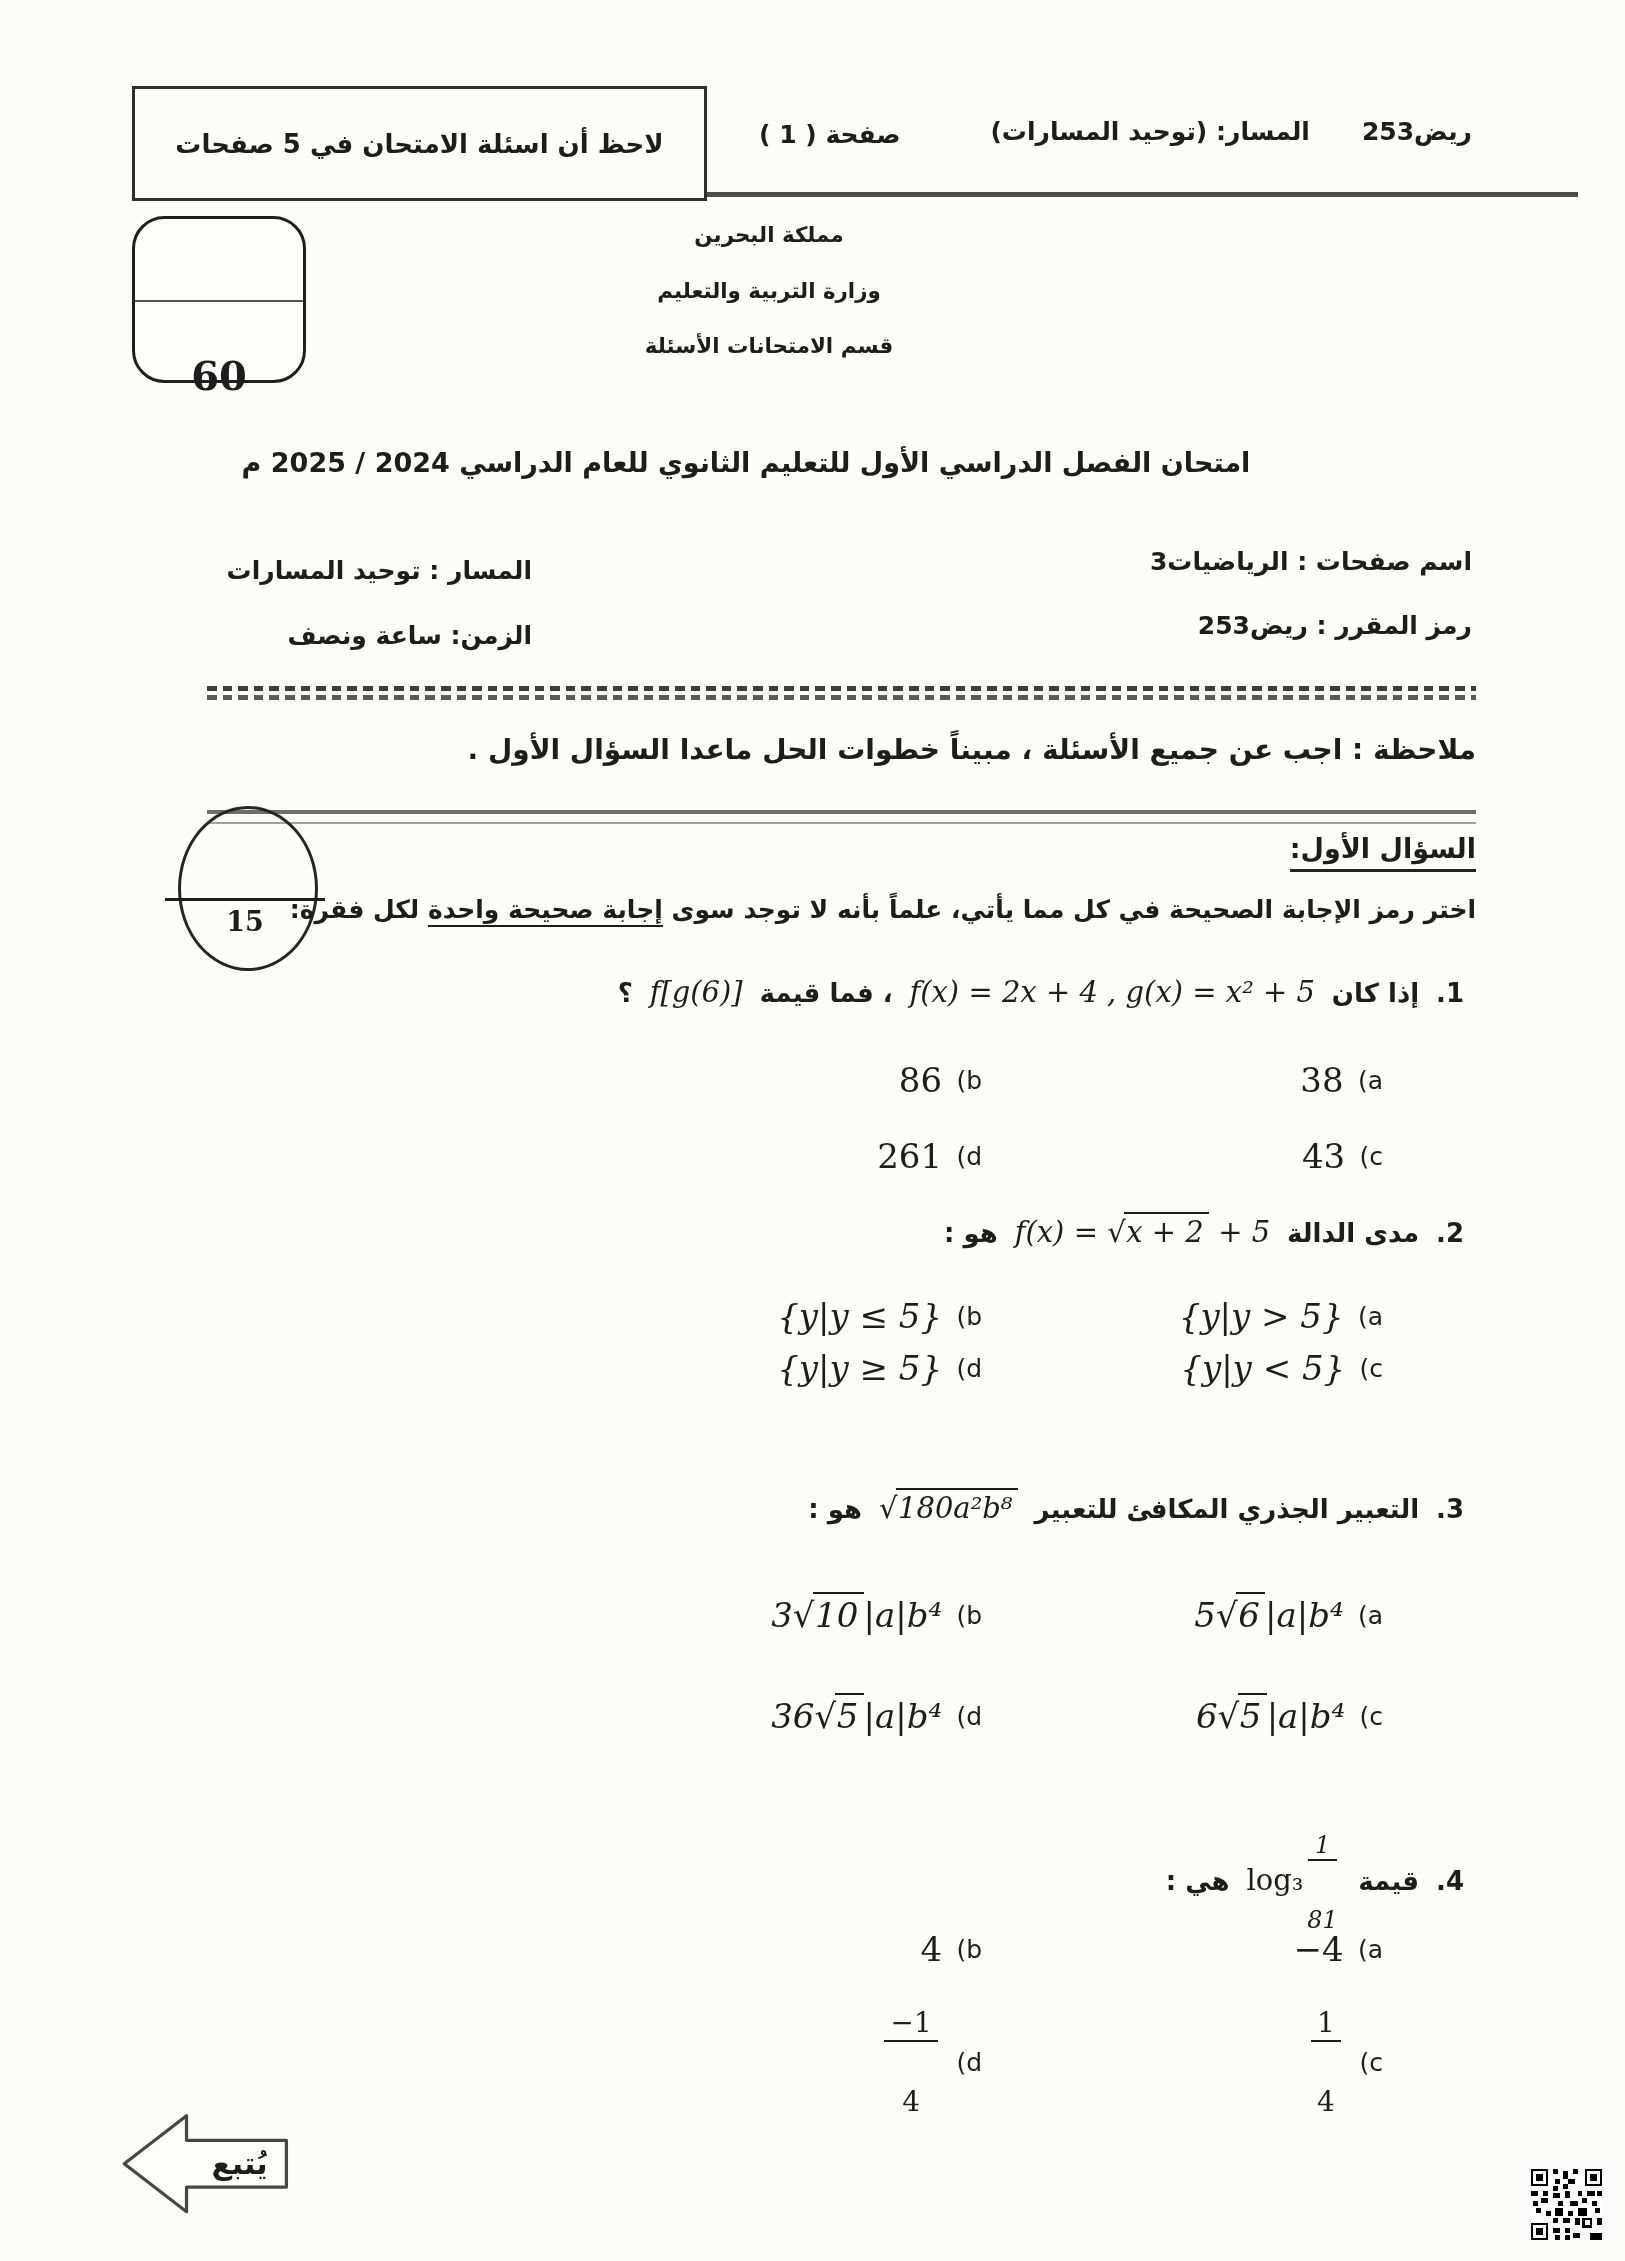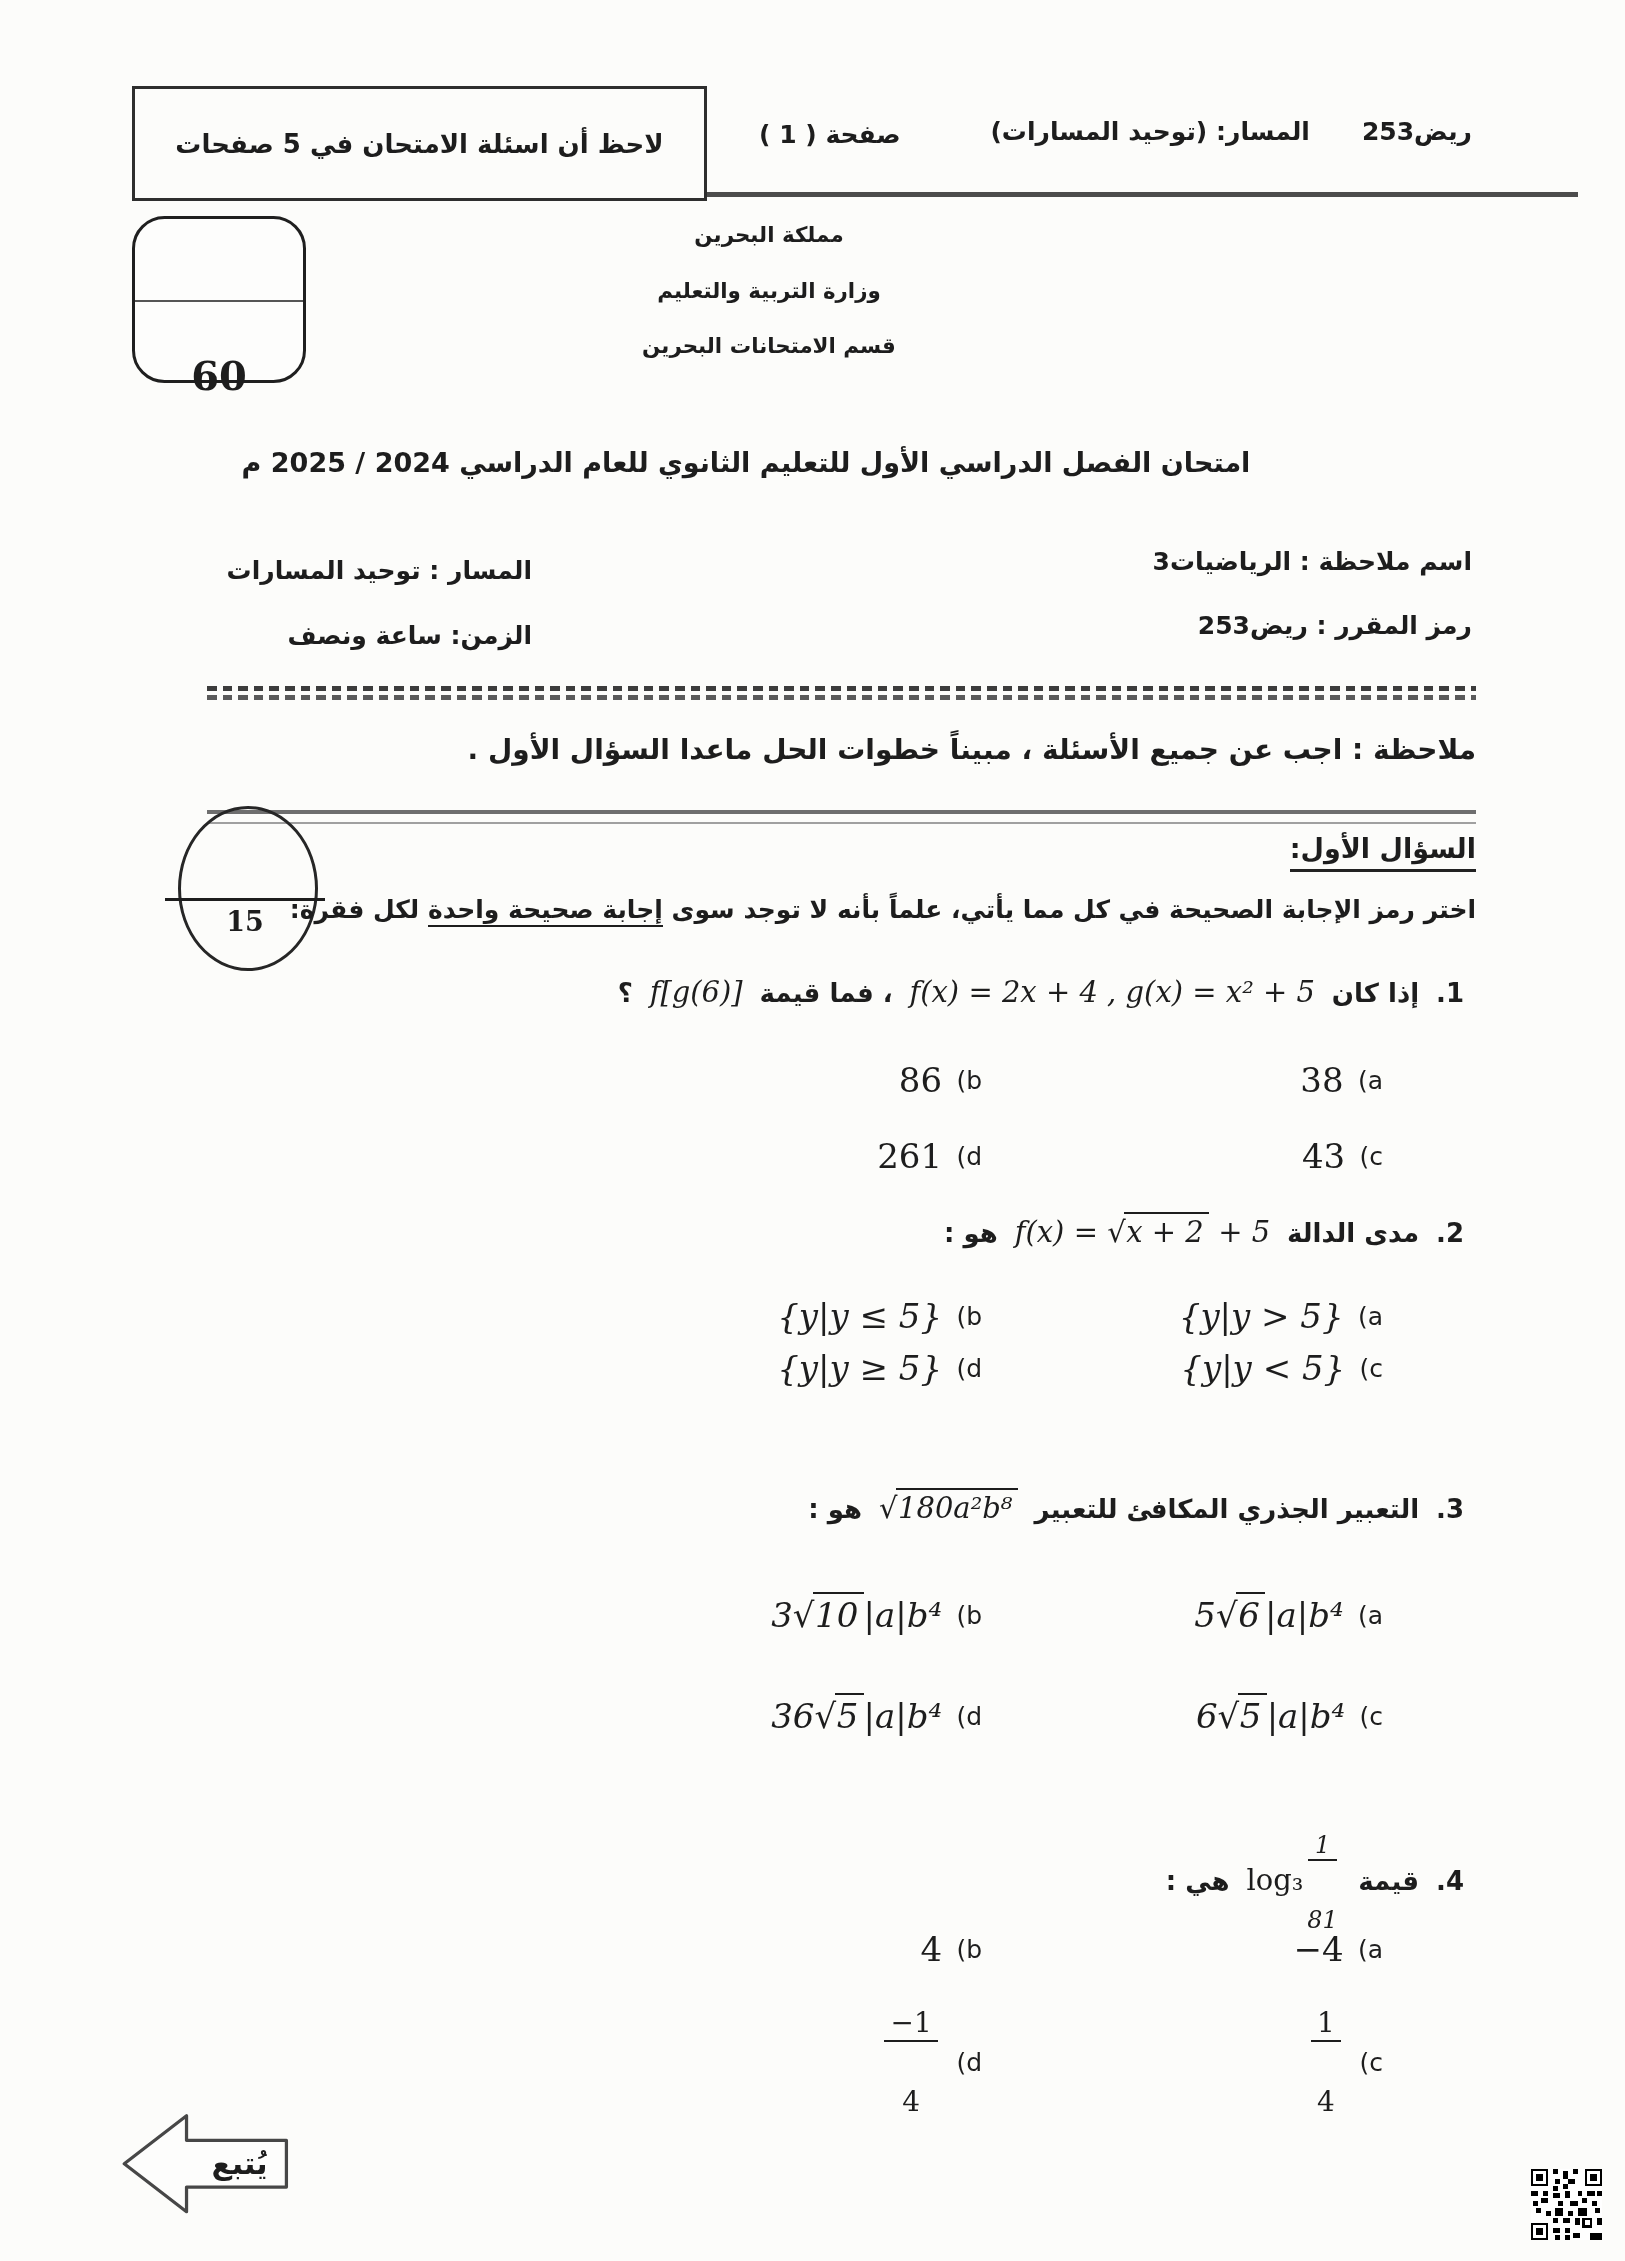--- a/index.html
+++ b/index.html
@@ -95,27 +95,27 @@
   </div>
 
   <div class="abs grade-box">
     <div class="grade-divider"></div>
     <div class="grade-value">60</div>
   </div>
 
   <div class="abs org">
     <div>مملكة البحرين</div>
     <div>وزارة التربية والتعليم</div>
-    <div>قسم الامتحانات البحرين</div>
+    <div>قسم الامتحانات الأسئلة</div>
   </div>
 
   <div class="abs exam-title nowrap">امتحان الفصل الدراسي الأول للتعليم الثانوي للعام الدراسي 2024 / 2025 م</div>
 
   <div class="abs course-right">
-    <div class="nowrap">اسم ملاحظة : الرياضيات3</div>
+    <div class="nowrap">اسم صفحات : الرياضيات3</div>
     <div class="nowrap">رمز المقرر : ريض253</div>
   </div>
   <div class="abs course-left">
     <div class="nowrap">المسار : توحيد المسارات</div>
     <div class="nowrap">الزمن: ساعة ونصف</div>
   </div>
 
   <div class="abs sep-dashes"></div>
   <div class="abs note-line nowrap">ملاحظة : اجب عن جميع الأسئلة ، مبيناً خطوات الحل ماعدا السؤال الأول .</div>
   <div class="abs sep-double"></div>

